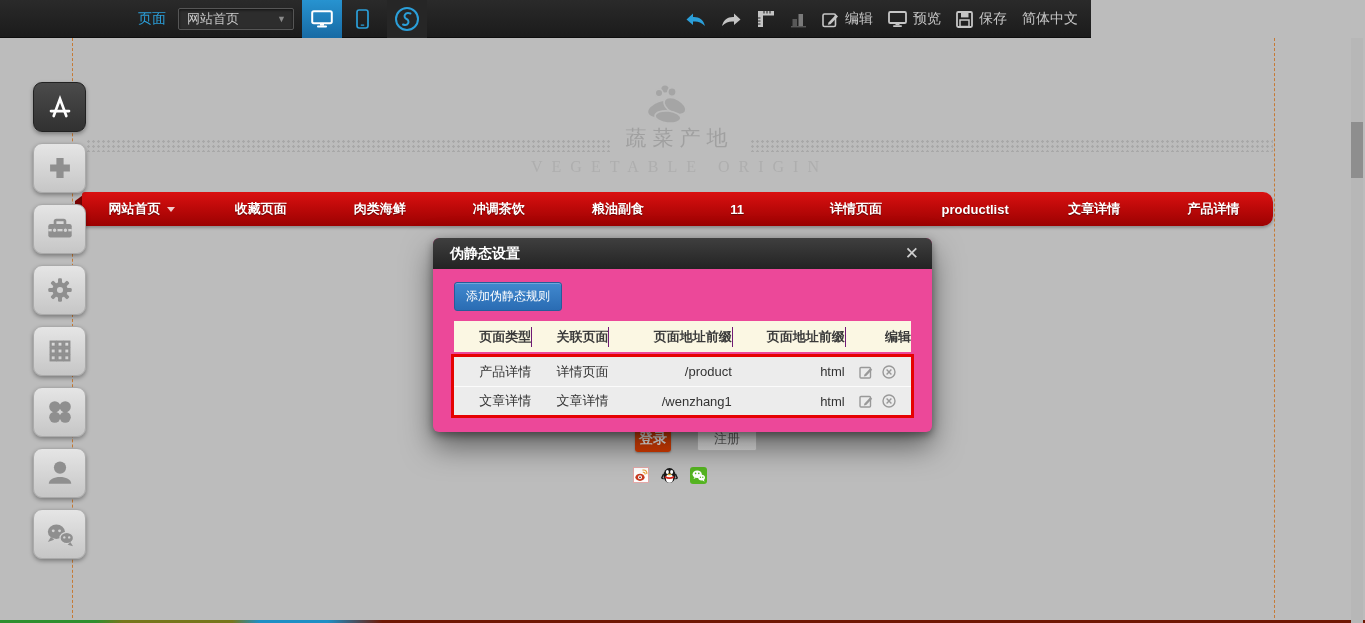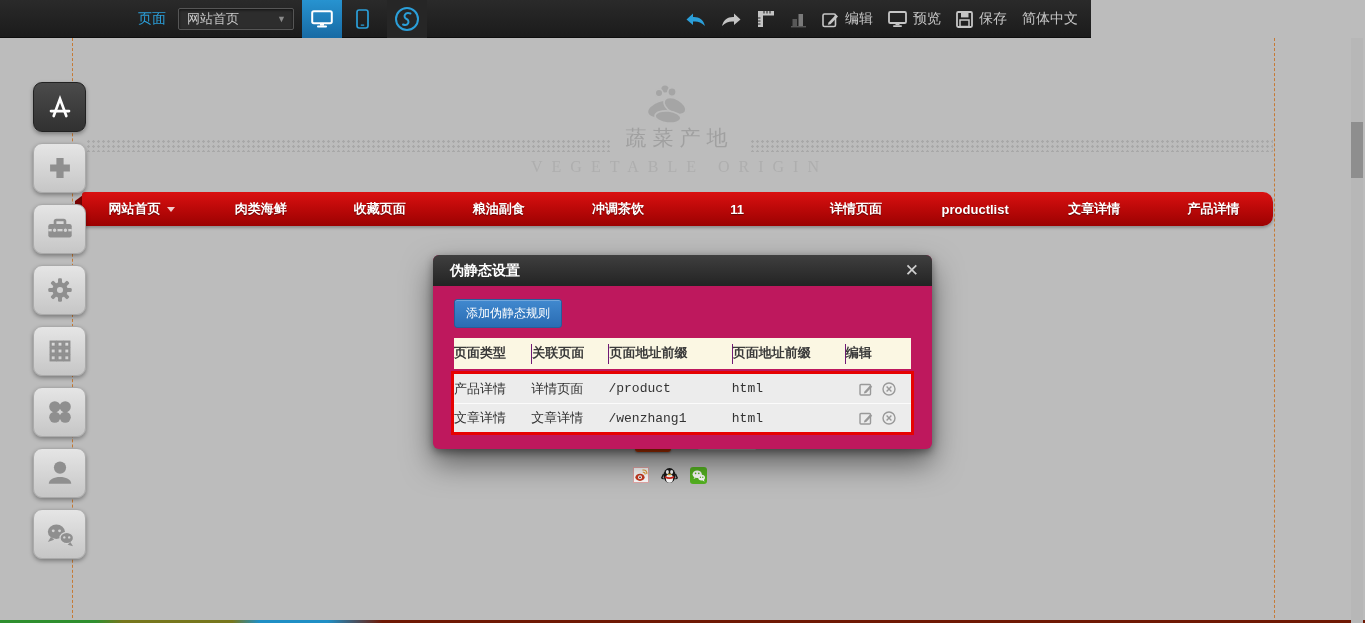--- a/index.html
+++ b/index.html
@@ -49,33 +49,33 @@
   clip-path:polygon(0 6px,100% 0,100% 100%,0 100%); z-index:7; }
 #navbar { position:absolute; left:82px; top:192px; width:1191px; height:34px;
   background:linear-gradient(#da1010,#9b0101); border-radius:3px 10px 10px 3px;
   display:flex; z-index:8; box-shadow:0 2px 3px rgba(0,0,0,.25); }
 .nav-item { flex:1; display:flex; align-items:center; justify-content:center; gap:6px;
   color:#fff; font-size:13px; font-weight:bold; text-shadow:0 1px 1px rgba(0,0,0,.45); cursor:pointer; }
 .nav-caret { width:0; height:0; border-left:4px solid transparent; border-right:4px solid transparent;
   border-top:5px solid #f2cdcd; }
 
 
-#modal { position:absolute; left:433px; top:238px; width:499px; background:#be185d; border-radius:6px;
-  box-shadow:0 14px 30px rgba(0,0,0,.5),0 3px 9px rgba(0,0,0,.4); z-index:50;margin-top:17px; }
+#modal { position:absolute; left:433px; top:238px; width:499px; background:#ec4899; border-radius:6px;
+  box-shadow:0 14px 30px rgba(0,0,0,.5),0 3px 9px rgba(0,0,0,.4); z-index:50; }
 .modal-header { height:31px; background:linear-gradient(#3f3f3f,#232323); border-radius:6px 6px 0 0;
   display:flex; align-items:center; padding:0 13px 0 17px; }
 .modal-title { color:#fff; font-size:14px; font-weight:bold; flex:1; }
 .modal-close { color:#cfcfcf; font-size:17px; font-weight:bold; cursor:pointer; line-height:1; }
 .modal-body { padding:13px 21px 14px; }
 .add-rule-btn { display:inline-block; background:linear-gradient(#4189cf,#2a6cb3); border:1px solid #265d99;
   border-radius:3px; color:#fff; font-size:12px; padding:5px 11px; cursor:pointer;
   box-shadow:inset 0 1px 0 rgba(255,255,255,.25); }
 .rule-table { margin-top:10px; font-size:13px; }
 .thead { display:flex; background:#fbf7e3; height:31px; align-items:center; font-weight:bold; color:#3a3a3a; }
-.tcell { text-align:left;font-family:Liberation Mono, monospace; }
+.tcell { text-align:right; }
 .c1 { width:16.9%; } .c2 { width:16.9%; } .c3 { width:27%; } .c4 { width:24.7%; } .c5 { width:14.5%; }
 .thead .tcell + .tcell { border-left:1px solid #701a75; height:20px; line-height:20px; }
 .thead .tcell:first-child { height:20px; line-height:20px; }
 .rows-frame { border:3px solid #e60202; margin:2px -3px 0; }
 .trow { display:flex; height:29px; align-items:center; background:#ececec; color:#333; }
 .trow + .trow { border-top:1px solid #fbfbfb; }
 .actions { display:flex; justify-content:center; align-items:center; gap:9px; }
 .act-icon { display:flex; cursor:pointer; }
 
 
@@ -278,30 +278,30 @@
 </div>
 <div id="site-subtitle">VEGETABLE ORIGIN</div>
 
 <div id="nav-fold"></div>
 <div id="navbar">
   <div class="nav-item">
     <span>网站首页</span>
     <span class="nav-caret"></span>
   </div>
   <div class="nav-item">
+      <span>收藏页面</span>
+    </div>
+  <div class="nav-item">
       <span>肉类海鲜</span>
     </div>
   <div class="nav-item">
-      <span>收藏页面</span>
+      <span>冲调茶饮</span>
     </div>
   <div class="nav-item">
       <span>粮油副食</span>
-    </div>
-  <div class="nav-item">
-      <span>冲调茶饮</span>
     </div>
   <div class="nav-item">
       <span>11</span>
     </div>
   <div class="nav-item">
       <span>详情页面</span>
     </div>
   <div class="nav-item">
       <span>productlist</span>
     </div>

